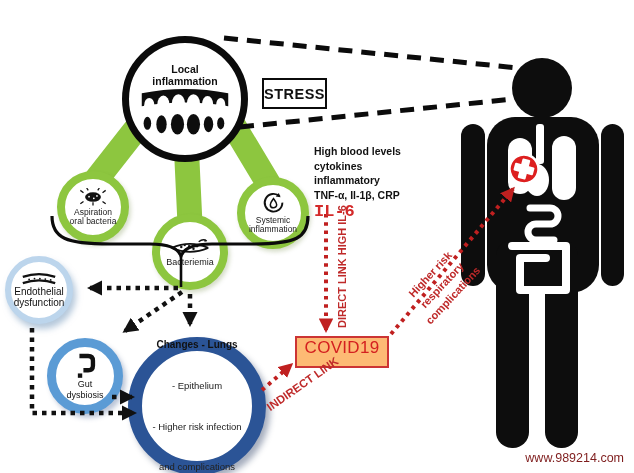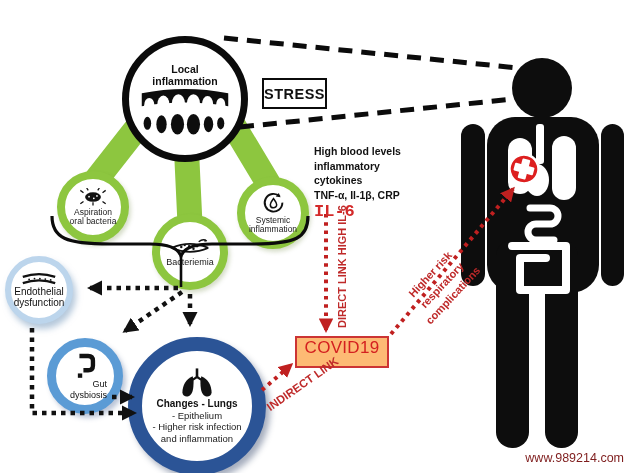--- a/index.html
+++ b/index.html
@@ -15,26 +15,26 @@
   .g-circle{border:8px solid #8dc63f;box-shadow:2px 3px 4px rgba(90,120,40,.25);}
   .gc1{left:57px;top:171px;width:72px;height:72px;}
   .gc2{left:152px;top:214px;width:76px;height:76px;}
   .gc3{left:237px;top:177px;width:72px;height:72px;}
   .g-circle .lbl{font-size:8.5px;line-height:9.5px;color:#1a1a1a;margin-top:1px;}
   .gc1 .lbl{width:54px;} .gc2 .lbl{width:58px;font-size:9px;} .gc3 .lbl{width:58px;}
   .endo{left:5px;top:256px;width:68px;height:68px;border:6px solid #bcd5ec;
         box-shadow:3px 5px 6px rgba(120,155,190,.55);}
   .endo .lbl{font-size:10px;line-height:10.5px;width:58px;}
   .gut{left:47px;top:338px;width:76px;height:76px;border:9px solid #5b9bd5;
-       box-shadow:3px 4px 5px rgba(60,90,140,.35);text-align:right;}
+       box-shadow:3px 4px 5px rgba(60,90,140,.35);}
   .gut .lbl{font-size:9px;line-height:10.5px;width:44px;}
   .lungs-c{left:128px;top:337px;width:138px;height:138px;border:14px solid #2b5496;
        box-shadow:4px 5px 6px rgba(30,50,90,.4);}
   .lungs-c .t{font-weight:bold;font-size:10px;line-height:12px;text-align:right;}
-  .lungs-c .li{font-size:9.5px;line-height:11.5px;color:#222;}
+  .lungs-c .li{font-size:9.5px;line-height:11.5px;color:#222;margin-top:29px;}
   .stress{position:absolute;left:262px;top:78px;width:61px;height:27px;border:2.5px solid #0b0b0b;
           background:#fff;z-index:4;display:flex;align-items:center;justify-content:center;
           font-weight:bold;font-size:14.5px;letter-spacing:.5px;}
   .cyto{position:absolute;left:314px;top:136px;z-index:4;font-weight:bold;font-size:10.5px;
         line-height:14.5px;color:#111;margin-top:8px;}
   .il6{font-size:17px;color:#d42a2a;margin-top:3px;font-family:Liberation Mono, monospace;}
   .covid{position:absolute;left:295px;top:336px;width:90px;height:28px;border:2px solid #cc3434;
          background:#fdba74;z-index:4;display:flex;align-items:flex-start;justify-content:center;
          font-weight:normal;font-size:17px;color:#d42020;letter-spacing:.3px;}
   .rot{position:absolute;z-index:4;color:#bf2a2a;font-weight:bold;white-space:nowrap;}
@@ -189,22 +189,22 @@
     <svg width="23" height="23" viewBox="0 0 26 26">
       <path d="M20,5 A10,10 0 1 0 23,12" fill="none" stroke="#111" stroke-width="2.2"></path>
       <path d="M19,1 l2,5 -5.5,-1 z" fill="#111"></path>
       <path d="M13,7.5 c2.2,3 3.6,4.6 3.6,6.8 a3.6,3.6 0 1 1 -7.2,0 c0,-2.2 1.4,-3.8 3.6,-6.8 z" fill="none" stroke="#111" stroke-width="1.7"></path>
     </svg>
     <div class="lbl">Systemic inflammation</div>
   </div>
 
   <div class="cyto">
     <div>High blood levels</div>
+    <div>cytokines</div>
     <div>inflammatory</div>
-    <div>cytokines</div>
     <div>TNF-α, Il-1β, CRP</div>
     <div class="il6">IL-6</div>
   </div>
 
   <div class="circle endo">
     <svg width="36" height="15" viewBox="0 0 40 16">
       <path d="M2,5 Q20,-1 38,5" fill="none" stroke="#111" stroke-width="2.6"></path>
       <path d="M2,12 Q20,6 38,12" fill="none" stroke="#111" stroke-width="2.6"></path>
       <g fill="#111">
           <circle cx="9" cy="8" r="1"></circle>
@@ -228,21 +228,21 @@
   <div class="circle lungs-c">
     <svg width="36" height="30" viewBox="0 0 42 34">
       <rect x="19.5" y="0" width="3" height="11" fill="#111"></rect>
       <path d="M21,10 L13,15 M21,10 L29,15" stroke="#111" stroke-width="2.5" fill="none"></path>
       <path d="M16,9 C8,12 4,20 4,28 C4,32 8,33.5 11,32.5 C16,30.5 17,24 17,15 Z" fill="#111"></path>
       <path d="M26,9 C34,12 38,20 38,28 C38,32 34,33.5 31,32.5 C26,30.5 25,24 25,15 Z" fill="#111"></path>
     </svg>
     <div class="t">Changes -  Lungs</div>
     <div class="li">-  Epithelium</div>
     <div class="li">-  Higher risk infection</div>
-    <div class="li">and inflammation</div>
+    <div class="li">and complications</div>
   </div>
 
   <div class="covid">
     <span>COVID19</span>
   </div>
 
   <div class="rot direct">DIRECT LINK HIGH IL-6</div>
   <div class="rot indirect">INDIRECT LINK</div>
   <div class="rot risk">
     <div>Higher risk</div>

